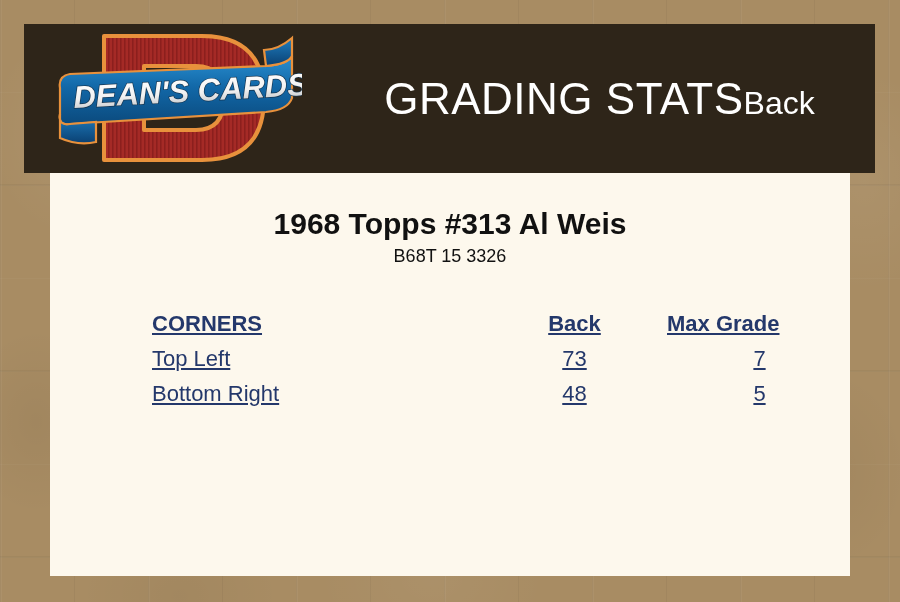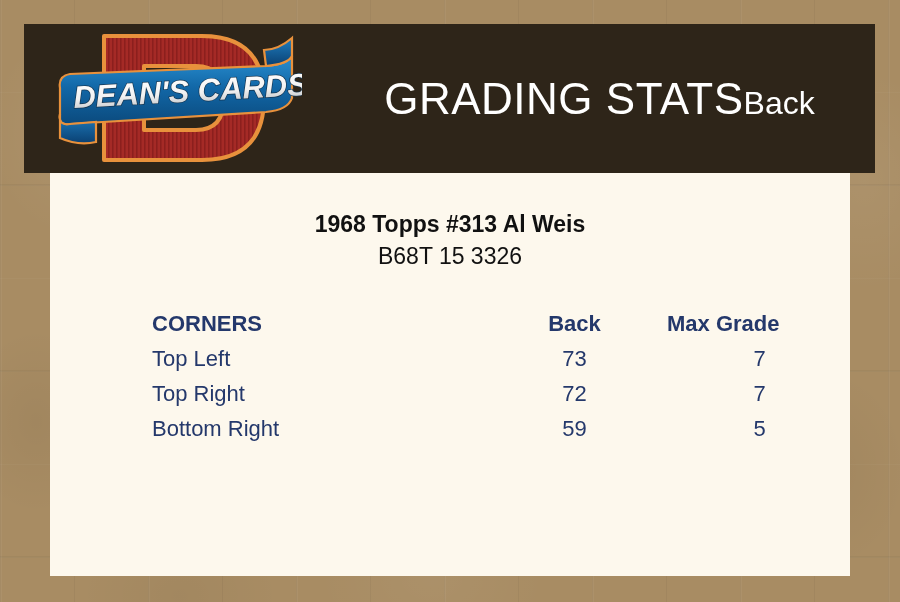--- a/index.html
+++ b/index.html
@@ -103,52 +103,53 @@
     background: #fdf8ed;
   }
 
   #card-title {
     position: absolute;
     left: 0;
     top: 37px;
     width: 100%;
     text-align: center;
     color: #111111;
-    font-size: 23px;
+    font-size: 30px;
     font-weight: bold;
     line-height: 28px;
   }
   #card-subtitle {
     position: absolute;
     left: 0;
     top: 69px;
     width: 100%;
     text-align: center;
     color: #111111;
-    font-size: 23px;
+    font-size: 18px;
     line-height: 28px;
   }
 
   
   #stats-table {
     position: absolute;
     left: 102px;
     top: 133px;
     width: 700px;
     border-collapse: collapse;
     color: #24386b;
   }
   #stats-table th,
   #stats-table td {
     padding: 0;
     line-height: 35px;
     height: 35px;
     font-size: 22px;
     font-weight: normal;
     vertical-align: middle;
+    text-decoration: underline;
   }
   #stats-table thead th {
     font-size: 22px;
     font-weight: bold;
   }
   .col-label   { width: 330px; text-align: left; }
   .col-value   { width: 185px; text-align: center; }
   .col-grade   { width: 185px; text-align: center; }
   thead .col-label { padding-left: 0px; }
   tbody .col-label { padding-left: 50px; margin-top: 12px; }
@@ -221,25 +222,20 @@
         <th class="col-grade">Max Grade</th>
       </tr>
     </thead>
     <tbody>
       <tr>
         <td class="col-label">Top Left</td>
         <td class="col-value">73</td>
         <td class="col-grade">7</td>
       </tr>
       <tr>
-        <td class="col-label">Top Right</td>
-        <td class="col-value">72</td>
-        <td class="col-grade">7</td>
-      </tr>
-      <tr>
         <td class="col-label">Bottom Right</td>
-        <td class="col-value">59</td>
+        <td class="col-value">48</td>
         <td class="col-grade">5</td>
       </tr>
     </tbody>
   </table>
 
 </div>
 
 </body></html>

